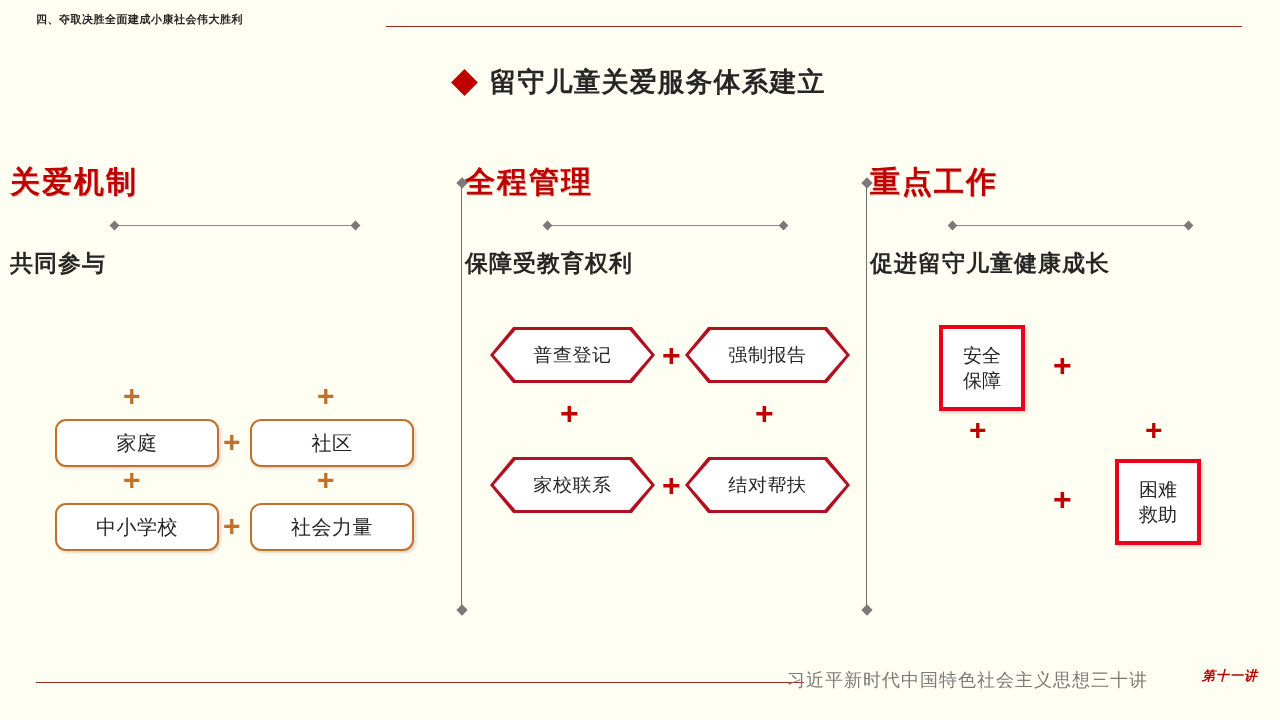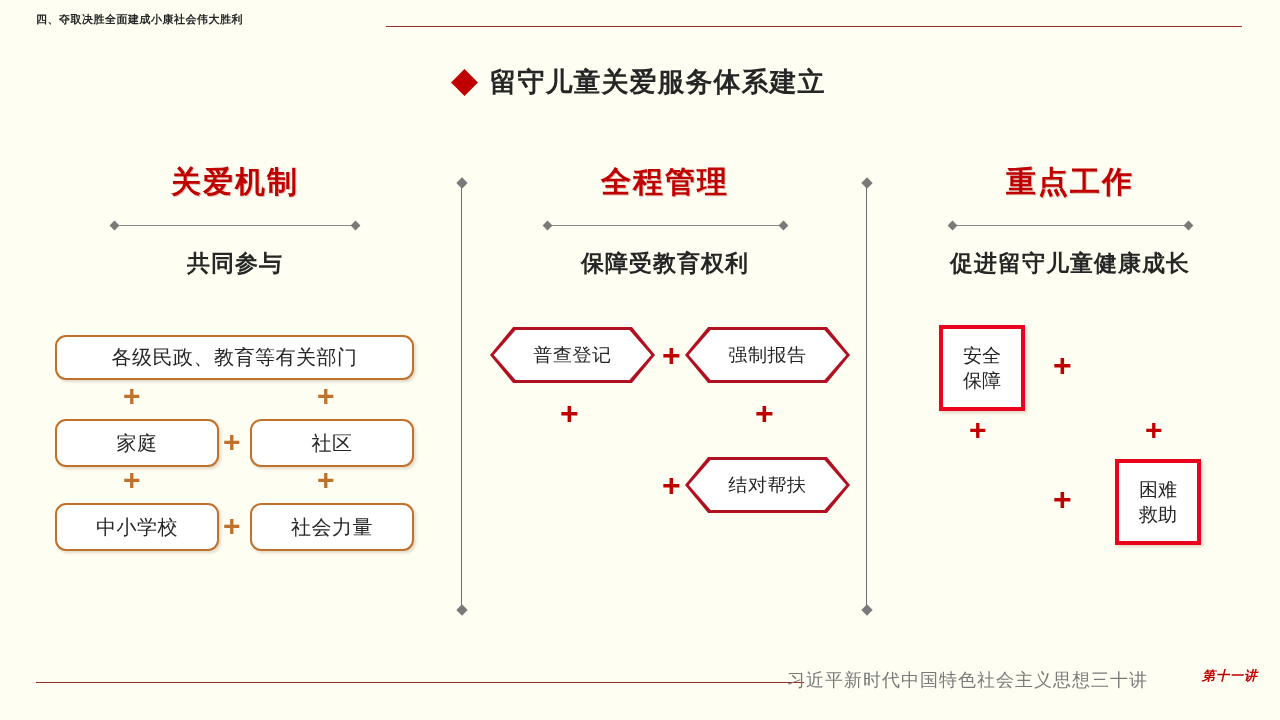--- a/index.html
+++ b/index.html
@@ -81,21 +81,21 @@
 
   
   .columns {
     position: absolute;
     left: 0; top: 160px;
     width: 1280px; height: 470px;
   }
   .col {
     position: absolute;
     top: 0;
-    text-align: center;
+    text-align: left;
   }
   #col1 { left: 10px;  width: 450px; }
   #col2 { left: 465px; width: 400px; }
   #col3 { left: 870px; width: 400px; }
 
   .col-title {
     font-size: 30px;
     font-weight: bold;
     color: #c00000;
     letter-spacing: 2px;
@@ -306,21 +306,20 @@
   <div class="col" id="col1">
     <div class="col-title">关爱机制</div>
     <div class="col-rule">
       <span class="dia"></span>
       <span class="line"></span>
       <span class="dia"></span>
     </div>
     <div class="col-sub">共同参与</div>
 
     <div class="c1-wrap">
-      <div class="rbox" id="rb-top">各级民政、教育等有关部门</div>
       <span class="plus plus-orange" id="c1-p1">+</span>
       <span class="plus plus-orange" id="c1-p2">+</span>
       <div class="rbox" id="rb-fam">家庭</div>
       <span class="plus plus-orange" id="c1-p3">+</span>
       <div class="rbox" id="rb-com">社区</div>
       <span class="plus plus-orange" id="c1-p4">+</span>
       <span class="plus plus-orange" id="c1-p5">+</span>
       <div class="rbox" id="rb-sch">中小学校</div>
       <span class="plus plus-orange" id="c1-p6">+</span>
       <div class="rbox" id="rb-soc">社会力量</div>
@@ -339,20 +338,23 @@
     <div class="c2-wrap">
       <div class="hex" id="hx1">
         <span class="inner">普查登记</span>
       </div>
       <span class="plus plus-red" id="c2-p1">+</span>
       <div class="hex" id="hx2">
         <span class="inner">强制报告</span>
       </div>
       <span class="plus plus-red" id="c2-p2">+</span>
       <span class="plus plus-red" id="c2-p3">+</span>
+      <div class="hex" id="hx3">
+        <span class="inner">家校联系</span>
+      </div>
       <span class="plus plus-red" id="c2-p4">+</span>
       <div class="hex" id="hx4">
         <span class="inner">结对帮扶</span>
       </div>
     </div>
   </div>
 
   <div class="col" id="col3">
     <div class="col-title">重点工作</div>
     <div class="col-rule">

